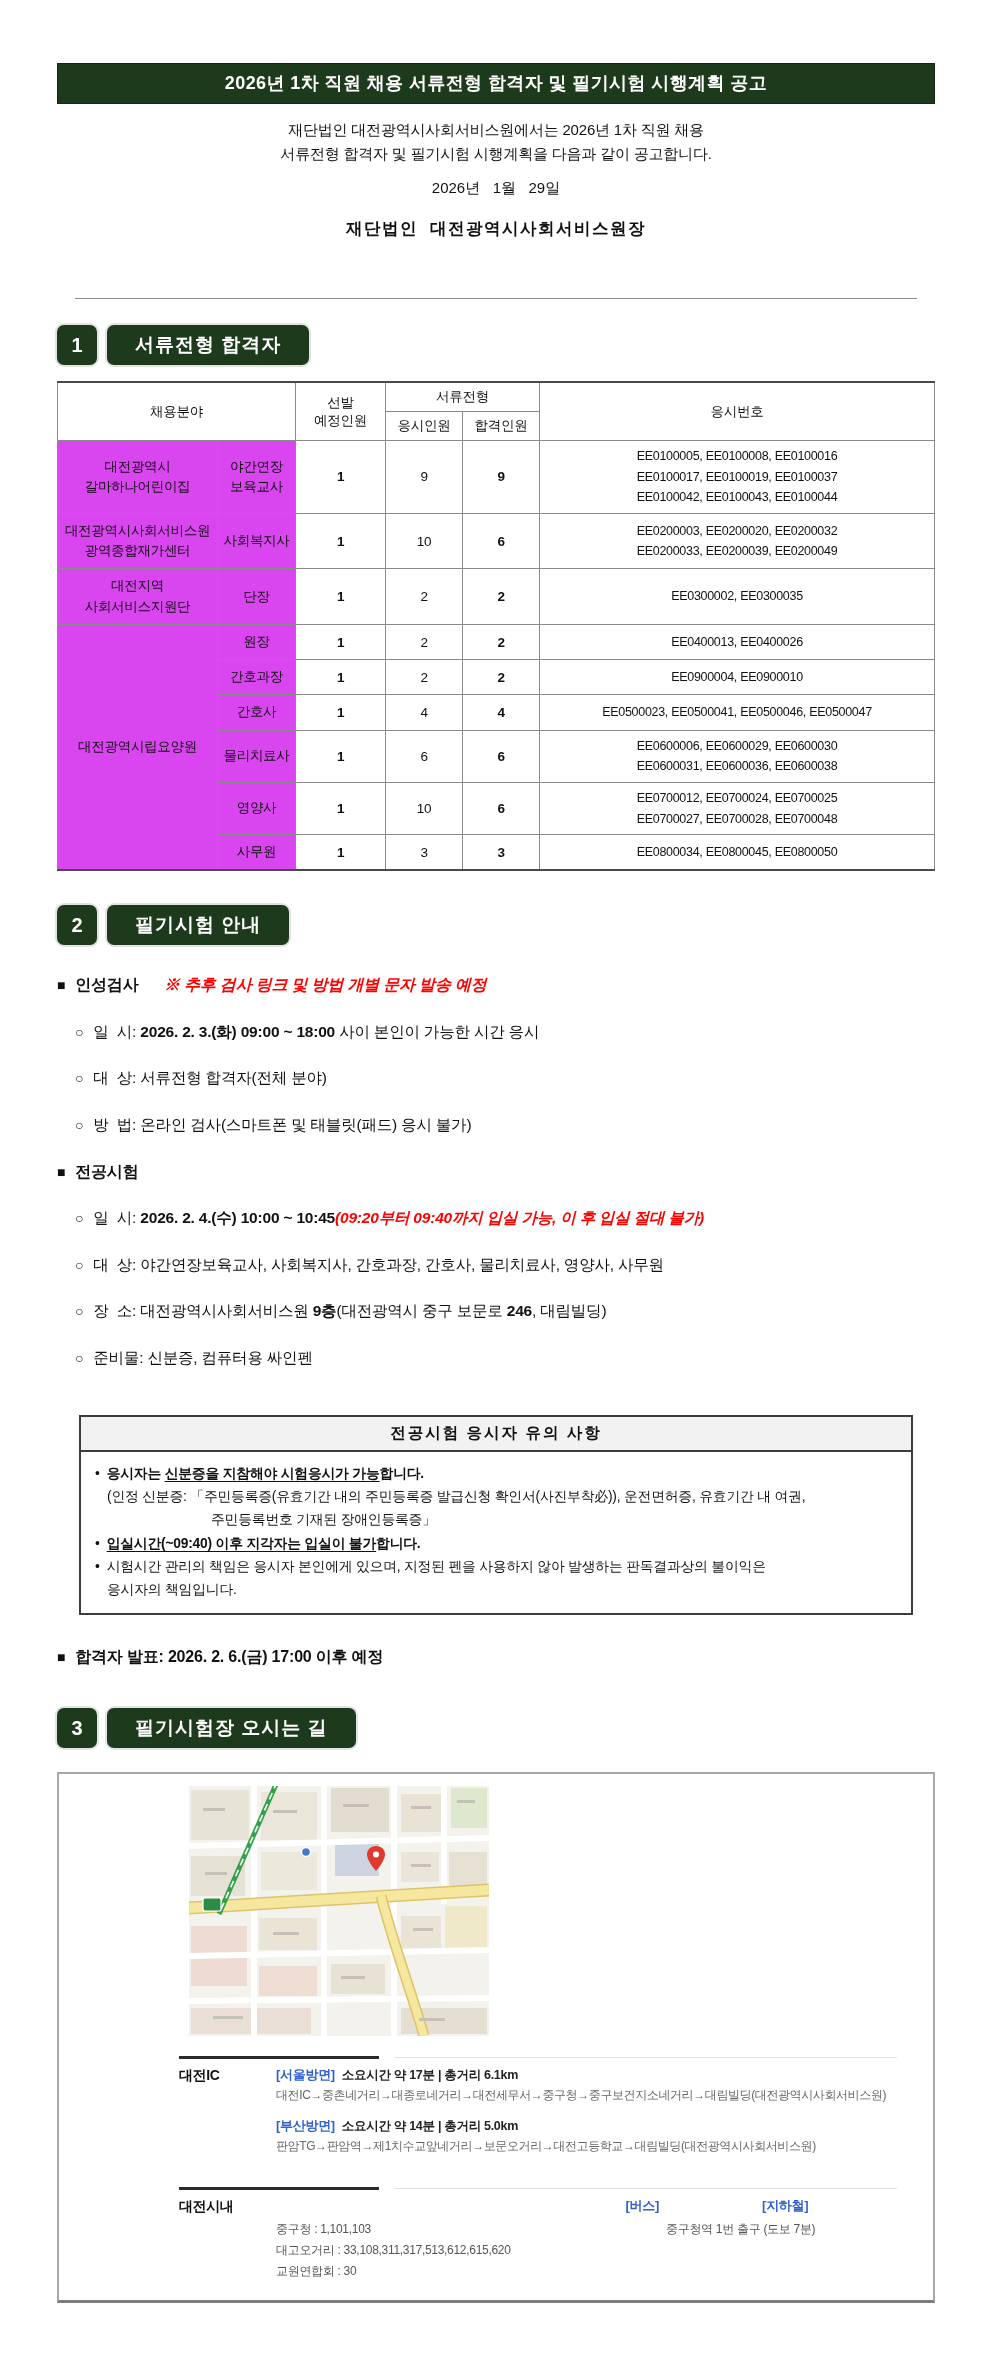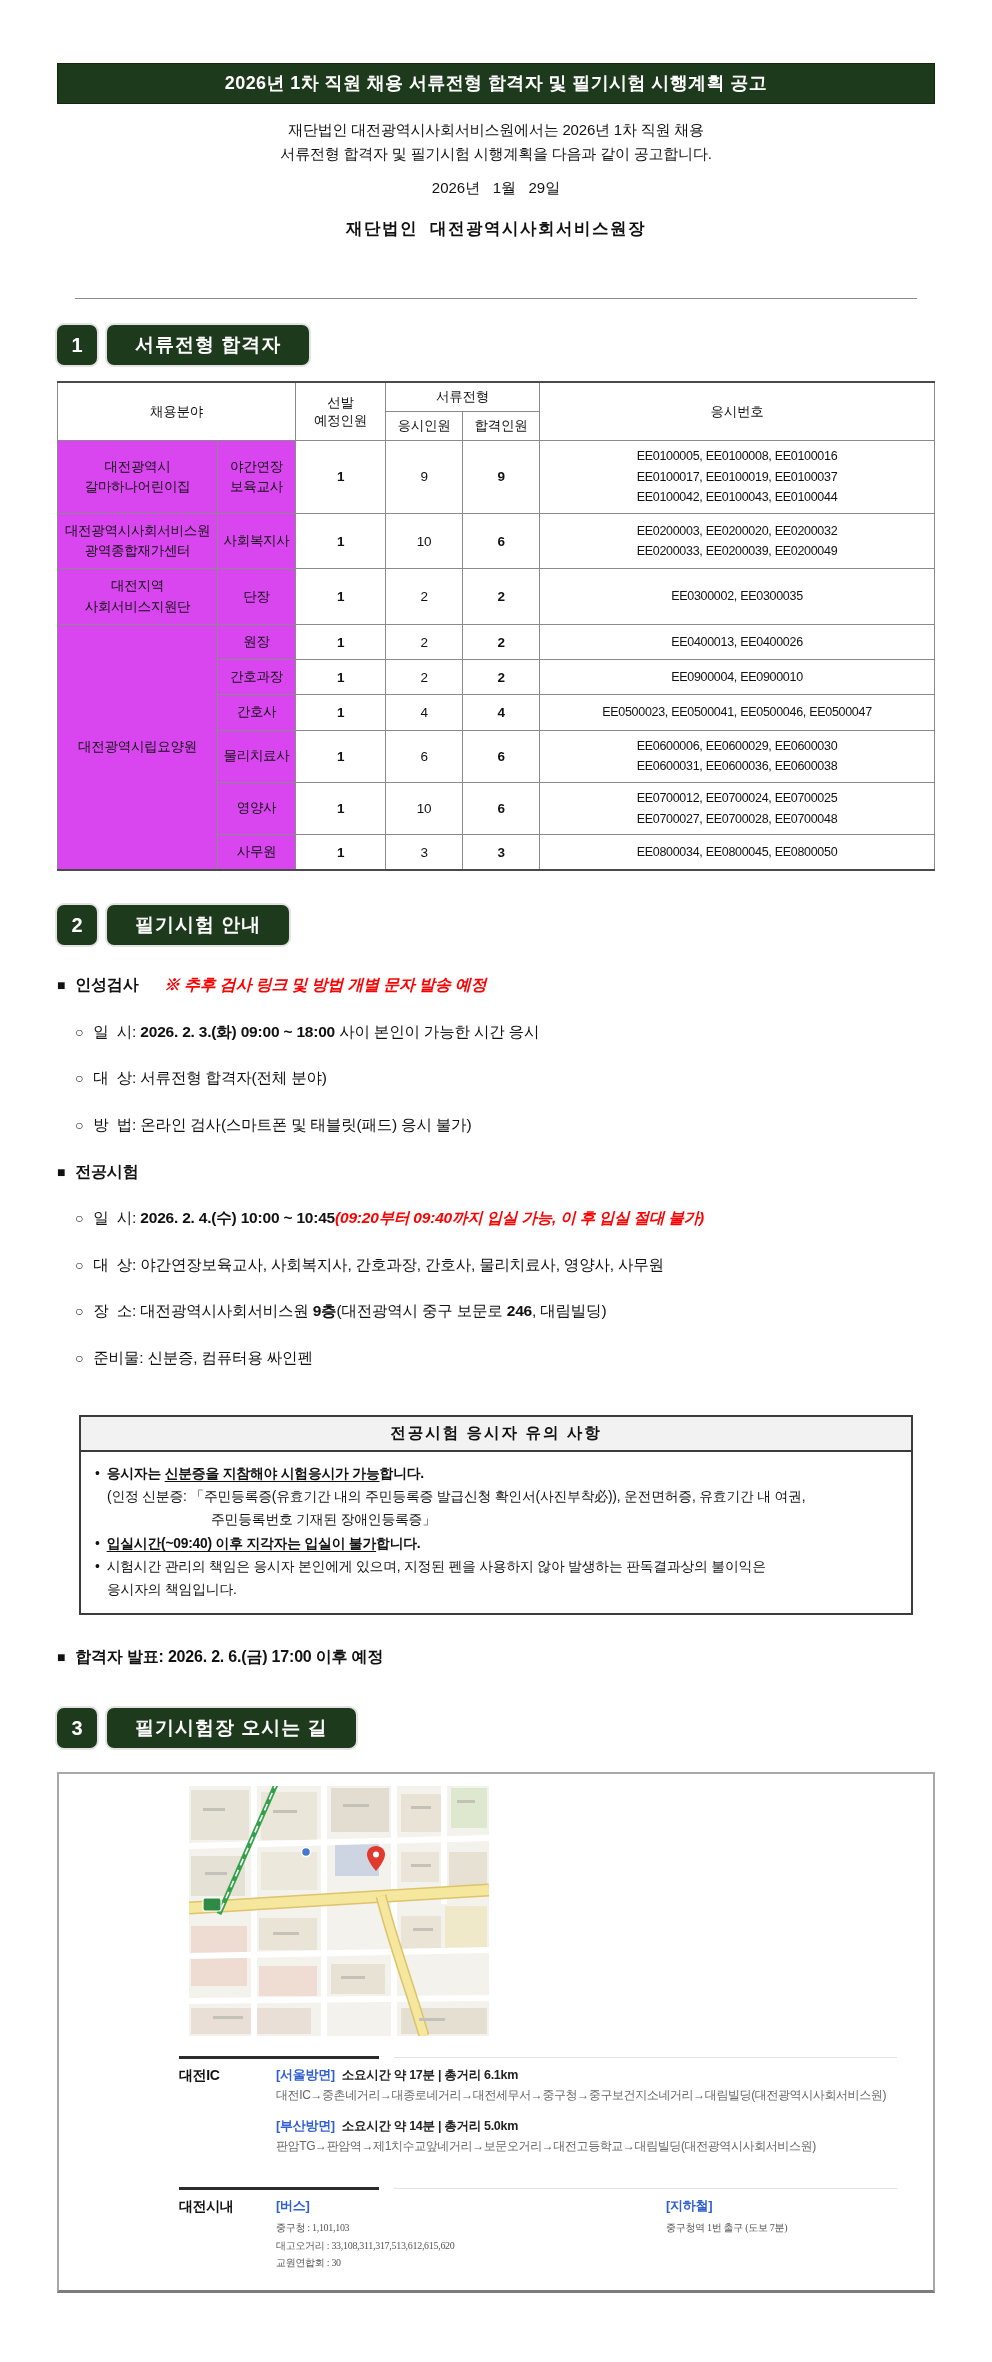--- a/index.html
+++ b/index.html
@@ -54,26 +54,26 @@
 
   .map-box{margin-top:24px;border:2px solid #a8a8a8;border-bottom:3px solid #7d7d7d;padding:10px 0 18px;}
   .map-wrap{margin:2px 0 0 130px;width:300px;height:250px;}
   .dir-sep{position:relative;height:4px;margin:20px 36px 0 60px;}
   .dir-sep .d{position:absolute;left:60px;top:0;width:200px;border-top:3px solid #2b2b2b;}
   .dir-sep .l{position:absolute;left:275px;right:0;top:1px;border-top:1px solid #e3e3e3;}
   .dir-row{display:flex;margin:4px 36px 0 120px;}
   .dir-label{width:97px;flex:none;font-size:14px;font-weight:bold;padding-top:3px;letter-spacing:-0.4px;}
   .dir-content{flex:1;}
   .tagline{margin:1px 0 3px;}
-  .tag{color:#2f5fd0;font-weight:bold;font-size:13px;margin-right:7px;letter-spacing:-0.3px;}
+  .tag{color:#2f5fd0;font-weight:bold;font-size:13px;margin-right:7px;letter-spacing:-0.3px;text-align:right;}
   .sum{font-weight:bold;color:#222;font-size:12.5px;letter-spacing:-0.3px;}
   .route{color:#666;font-size:12px;margin:2px 0 12px;letter-spacing:-0.4px;}
   .cols{display:flex;margin-top:2px;}
   .dcol.col1{width:390px;flex:none;}
-  .dcol .dl{color:#555;font-size:10px;line-height:1.75;letter-spacing:-0.3px;font-family:Liberation Serif, serif;}
+  .dcol .dl{color:#555;font-size:12px;line-height:1.75;letter-spacing:-0.3px;}
   .dcol .tag{display:block;margin-bottom:4px;}
 </style>
 </head>
 <body>
 
 <div class="page">
 
 
   <div class="banner">
     <span>2026년 1차 직원 채용 서류전형 합격자 및 필기시험 시행계획 공고</span>

